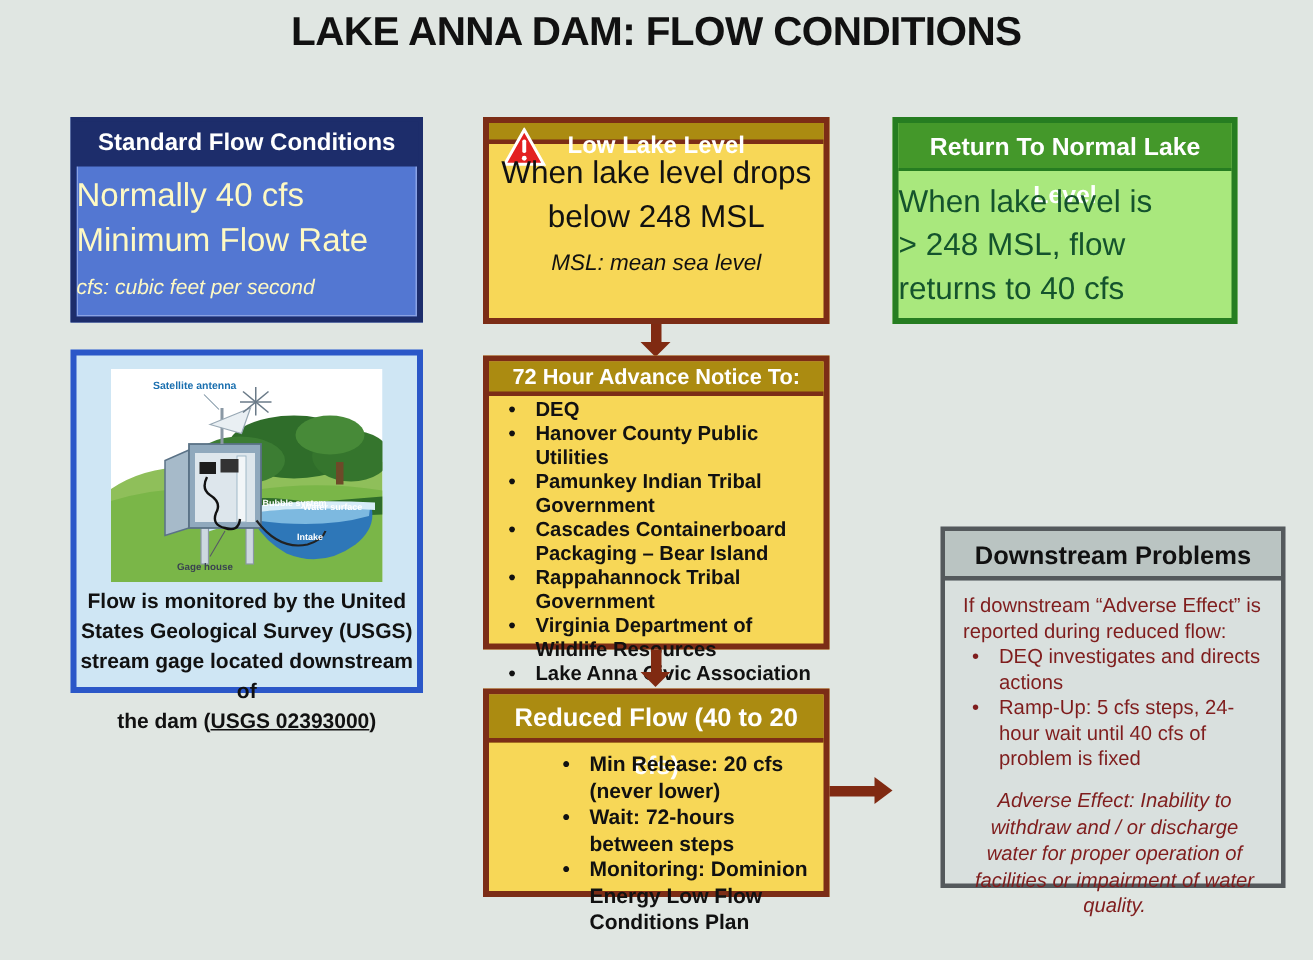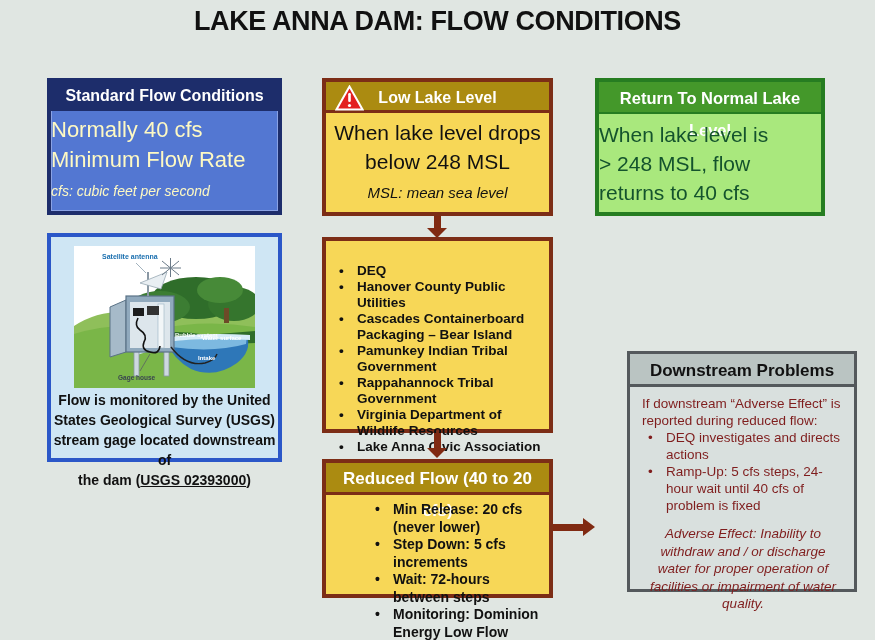--- a/index.html
+++ b/index.html
@@ -33,29 +33,29 @@
   .gage-box { left:47px; top:233px; width:235px; height:229px; border:4px solid #2b57c8; background:#cfe6f4; }
   .gage-box svg.illus { display:block; margin:9px auto 2px auto; }
   .gage-caption { text-align:center; font-size:14px; line-height:20px; font-weight:600; color:#111; }
   .gage-caption .lnk { text-decoration:underline; }
 
   
   .ybox { border:4px solid #7c2d16; background:#f7d757; }
   .ybox .hdr { background:#ab8b11; color:#fff; border-bottom:3px solid #7c2d16; }
 
   .low-box { left:322px; top:78px; width:231px; height:138px; }
-  .low-box .hdr { height:31px; line-height:31px; font-size:16px; }
+  .low-box .hdr { height:14px; line-height:31px; font-size:16px; }
   .low-box .bod { height:96px; text-align:center; color:#111; }
   .low-big { padding-top:5px; font-size:21px; line-height:29px; }
   .low-note { position:absolute; bottom:8px; width:100%; font-style:italic; font-size:15px; }
   .warn-wrap { position:absolute; left:9px; top:3px; }
 
   .notice-box { left:322px; top:237px; width:231px; height:196px; }
   .notice-box .hdr { height:23px; line-height:23px; font-size:14.5px; }
-  .notice-box .bod { padding:22px 6px 0 0; }
+  .notice-box .bod { padding:1px 6px 0 0; }
 
   .reduced-box { left:322px; top:459px; width:231px; height:139px; }
   .reduced-box .hdr { height:32px; line-height:32px; font-size:17px; }
   .reduced-box .bod { padding:6px 4px 0 0; }
 
   ul.blist { list-style:none; }
   ul.blist li { position:relative; padding-left:31px; font-weight:bold; color:#111; }
   ul.blist li::before { content:"\2022"; position:absolute; left:13px; }
   .notice-box ul.blist li { font-size:13.5px; line-height:16px; }
   .reduced-box ul.blist li { font-size:14px; line-height:17.5px;margin-left:36px; }
@@ -185,44 +185,44 @@
       <div class="low-note">MSL: mean sea level</div>
     </div>
   </div>
 
   <div class="arrow-v" style="left:427px; top:216px;">
     <div class="stem" style="height:13px;"></div>
     <div class="head" style="top:12px;"></div>
   </div>
 
   <div class="box ybox notice-box">
+    <div class="hdr">72 Hour Advance Notice To:</div>
     <div class="bod">
       <ul class="blist">
         <li>DEQ</li>
         <li>Hanover County Public Utilities</li>
+        <li>Pamunkey Indian Tribal Government</li>
         <li>Cascades Containerboard Packaging – Bear Island</li>
-        <li>Pamunkey Indian Tribal Government</li>
         <li>Rappahannock Tribal Government</li>
         <li>Virginia Department of Wildlife Resources</li>
         <li>Lake Anna Civic Association</li>
       </ul>
     </div>
   </div>
 
   <div class="arrow-v" style="left:427px; top:433px;">
     <div class="stem" style="height:16px;"></div>
     <div class="head" style="top:15px;"></div>
   </div>
 
   <div class="box ybox reduced-box">
     <div class="hdr">Reduced Flow (40 to 20 cfs)</div>
     <div class="bod">
       <ul class="blist">
         <li>Min Release: 20 cfs (never lower)</li>
-        <li>Step Down: 5 cfs increments</li>
         <li>Wait: 72-hours between steps</li>
         <li>Monitoring: Dominion Energy Low Flow Conditions Plan</li>
       </ul>
     </div>
   </div>
 
   <div class="box ret-box">
     <div class="hdr">Return To Normal Lake Level</div>
     <div class="bod">
       <div>When lake level is</div>

